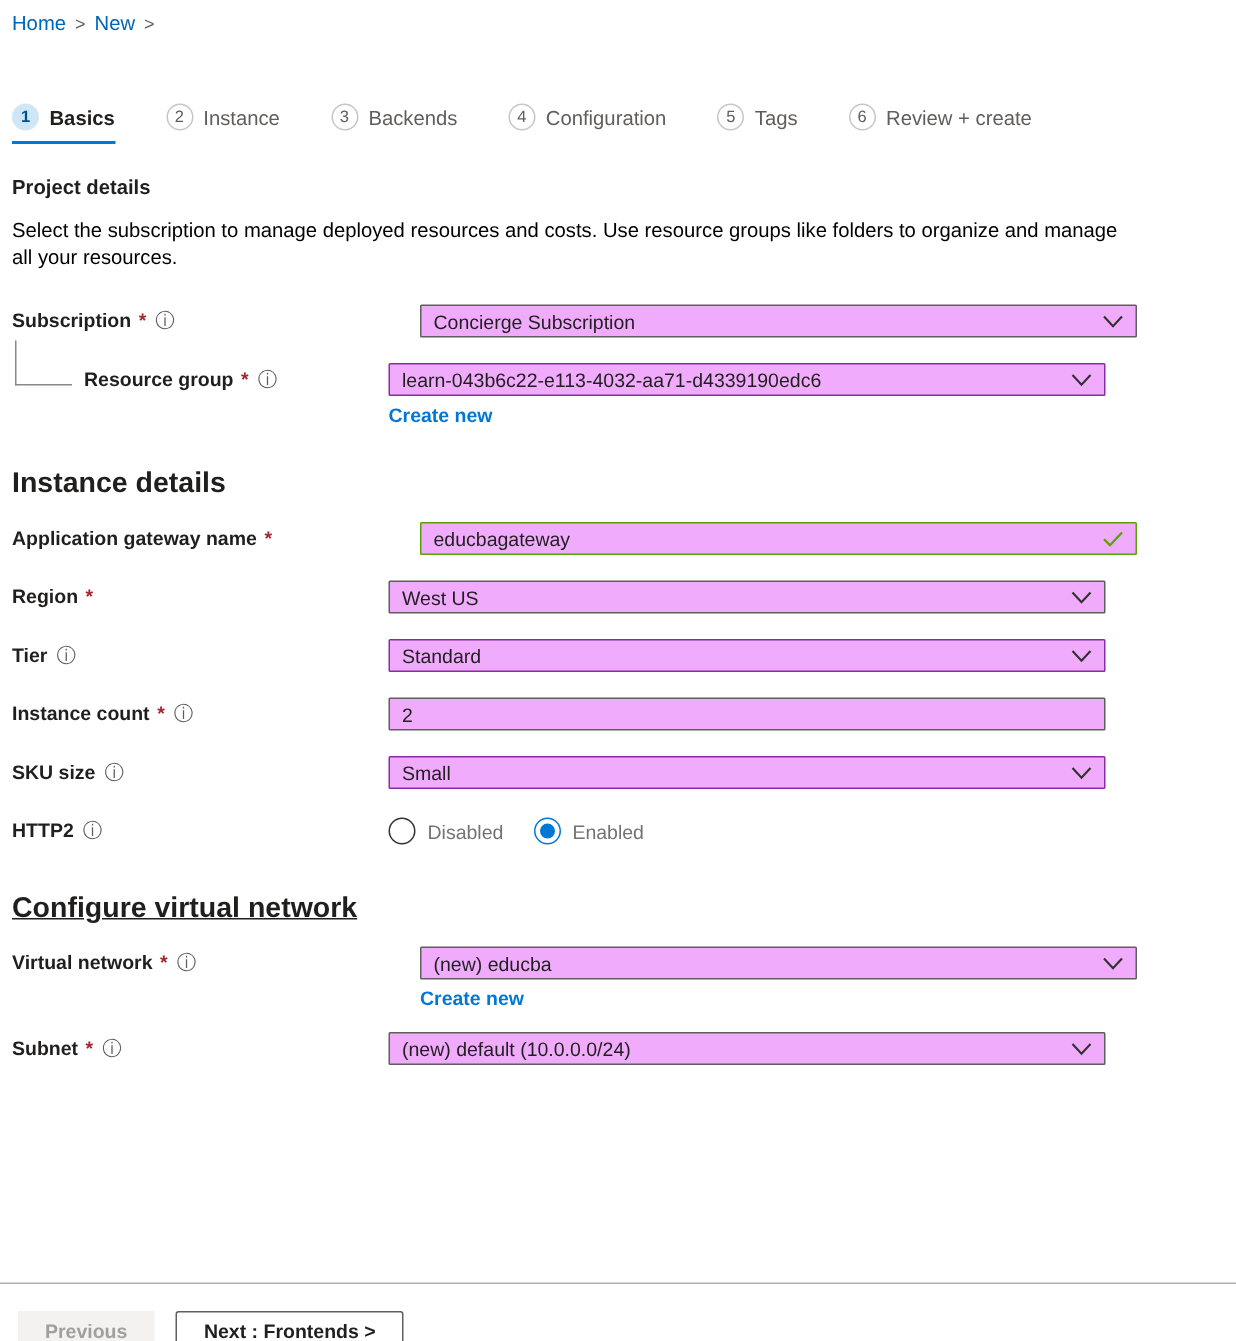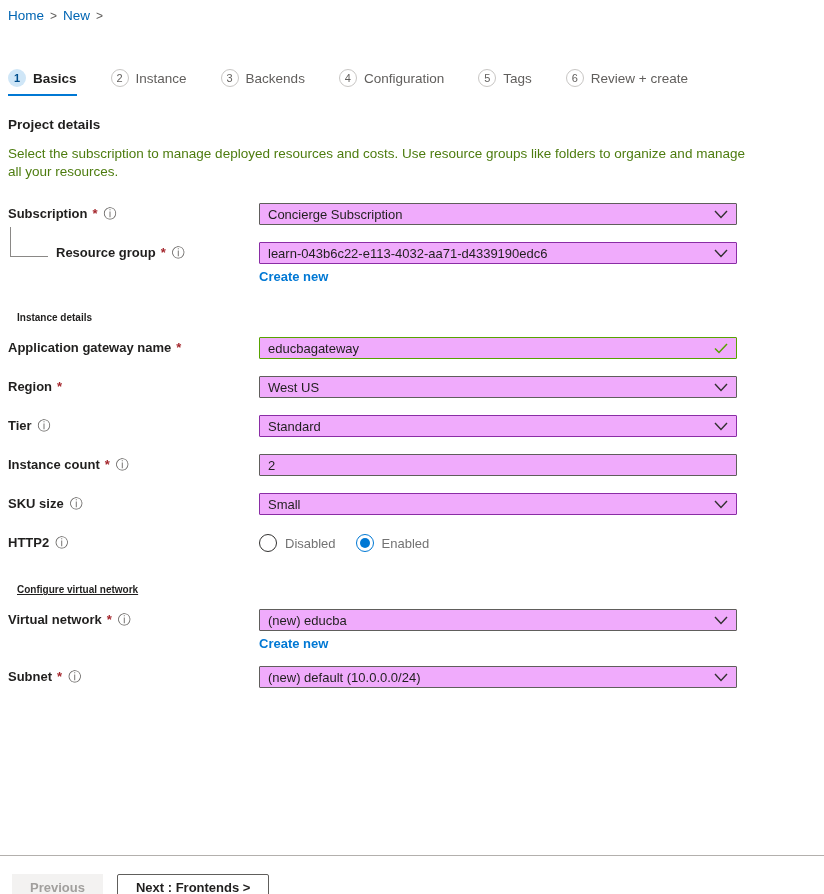--- a/index.html
+++ b/index.html
@@ -31,27 +31,27 @@
   .tab-label { color: #605e5c; font-size: 13.5px; }
   .tab.active .tab-num { background: #cfe6f7; border: none; color: #004e8c; font-weight: 600; }
   .tab.active .tab-label { color: #201f1e; font-weight: 700; }
   .tab.active::after { content: ""; position: absolute; left: 0; right: 0; bottom: 0; height: 2px; background: #0078d4; }
 
   
   .intro { margin-top: 17px; line-height: 1.32; max-width: 812px; color: #323130; font-size: 13.5px; }
   .intro a { color: #0078d4; text-decoration: none; cursor: pointer; }
 
   .section-heading { margin-top: 21px; font-size: 13.5px; font-weight: 700; color: #201f1e; }
-  .section-heading.big { font-size: 10px; margin-left: 9px; }
-  .section-desc { margin-top: 13px; line-height: 1.35; max-width: 750px; color: #4d7c0f; font-size: 13.5px; }
+  .section-heading.big { font-size: 19px; }
+  .section-desc { margin-top: 13px; line-height: 1.35; max-width: 750px; color: #000000; font-size: 13.5px; }
 
   
   .form { margin-top: 22px; position: relative; }
   .form-row { display: flex; align-items: flex-start; margin-top: 17px; }
-  .form-row.first { margin-top: 8px; }
+  .form-row.first { margin-top: 8px; gap: 21px; }
   .form-label {
     width: 251px; display: flex; align-items: center; gap: 6px;
     font-weight: 600; color: #201f1e; line-height: 22px; flex-shrink: 0;
   }
   .form-label .req { color: #a4262c; margin-left: -1px; }
   .info-icon { color: #605e5c; font-size: 13px; font-weight: 400; line-height: 22px; cursor: default; }
   .control-col { width: 478px; }
 
   .dropdown, .textbox {
     width: 478px; height: 22px; background: #f0abfc;

